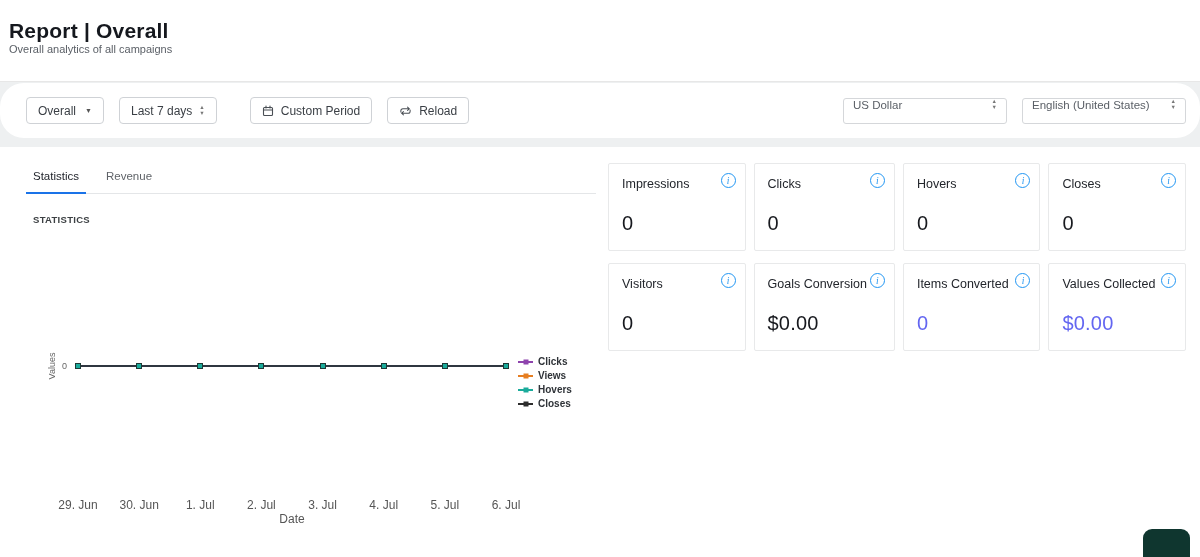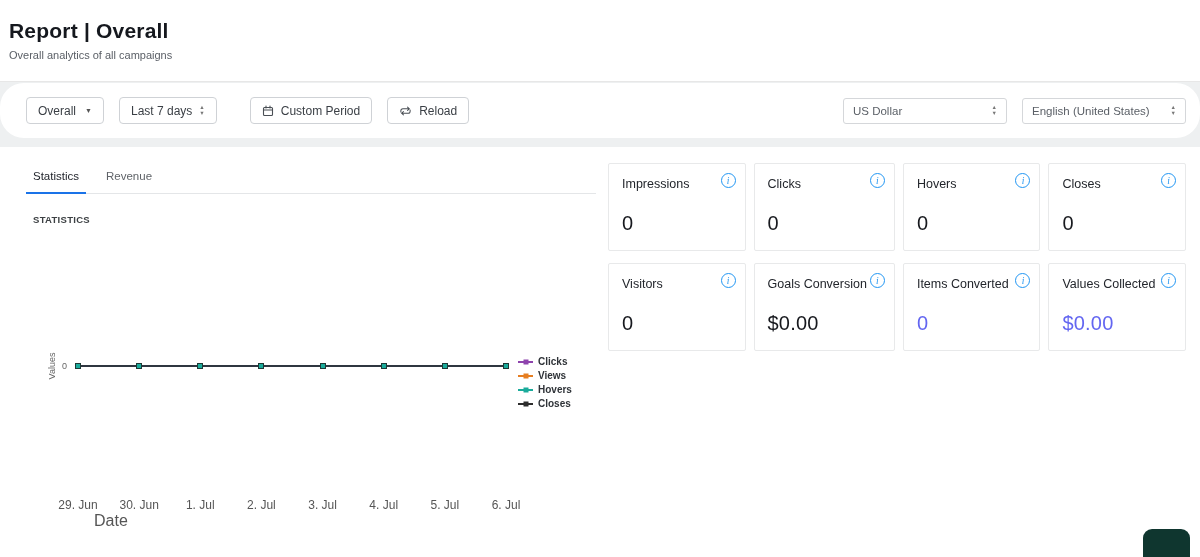--- a/index.html
+++ b/index.html
@@ -4,51 +4,51 @@
 <style>
   * { box-sizing: border-box; }
   body {
     margin: 0; width: 1200px; height: 557px; position: relative;
     background: #eef0f1; overflow: hidden;
     font-family: "Liberation Sans", sans-serif; color: #23262c;
   }
   
   .header { position: absolute; top: 0; left: 0; right: 0; height: 82px; background: #fff; border-bottom: 1px solid #e7e7e7; padding: 19px 0 0 9px; }
   .title { margin: 0; font-size: 21px; font-weight: 700; color: #15181e; letter-spacing: .2px; }
-  .subtitle { margin-top: 6px; font-size: 11px; color: #5a5f66; }
+  .subtitle { font-size: 11px; color: #5a5f66; }
 
   
   .toolbar { position: absolute; top: 83px; left: 0; right: 0; height: 55px; background: #fff; display: flex; align-items: center; padding: 0 14px 0 26px; border-radius: 24px; }
   .tb-left { display: flex; align-items: center; gap: 15px; }
   .btn { height: 27px; display: inline-flex; align-items: center; gap: 7px; padding: 0 11px; border: 1px solid #cfd2d6; border-radius: 4px; background: #fff; font-size: 12px; color: #3a3f45; cursor: pointer; font-family: inherit; white-space: nowrap; }
   .btn .caret { font-size: 7px; color: #555; margin-left: 2px; }
   .btn-custom { margin-left: 18px; }
   .updown { display: flex; flex-direction: column; align-items: center; justify-content: center; line-height: 5px; font-size: 5.5px; color: #777; gap: 1px; }
   .tb-right { margin-left: auto; display: flex; gap: 15px; }
-  .select { width: 164px; height: 26px; border: 1px solid #d5d7da; border-radius: 3px; background: #fff; display: flex; align-items: center; justify-content: space-between; padding: 0 9px; font-size: 11.5px; color: #5a5f66; cursor: pointer; }
+  .select { width: 164px; height: 26px; border: 1px solid #d5d7da; border-radius: 3px; background: #fff; display: flex; align-items: flex-start; justify-content: space-between; padding: 0 9px; font-size: 11.5px; color: #5a5f66; cursor: pointer; }
   .icon-svg { stroke: #4a4f55; fill: none; stroke-width: 1.1; stroke-linecap: round; stroke-linejoin: round; }
 
   
   .content { position: absolute; top: 147px; left: 0; right: 0; bottom: 0; background: #fff; }
 
   
   .chart-panel { position: absolute; left: 26px; top: 13px; width: 570px; height: 390px; }
   .tabs { display: flex; align-items: flex-end; height: 34px; border-bottom: 1px solid #e4e6e8; }
   .tab { padding: 0 7px 11px; margin-right: 13px; font-size: 11.5px; color: #5f6368; cursor: pointer; }
   .tab.active { color: #23262d; border-bottom: 2px solid #1a73e8; margin-bottom: -1px; padding-bottom: 10px; }
   .section-label { margin: 20px 0 0 7px; font-size: 9.5px; font-weight: 700; letter-spacing: .3px; color: #3c4043; }
 
   .y-axis-label-wrap { position: absolute; left: 26px; top: 206px; width: 0; height: 0; }
   .y-axis-label-wrap span { position: absolute; transform: translate(-50%,-50%) rotate(-90deg); white-space: nowrap; font-size: 9px; color: #666; }
   .ytick { position: absolute; left: 36px; top: 201px; font-size: 9px; color: #666; }
   .axis-line { position: absolute; left: 52px; top: 205px; width: 428px; height: 2px; background: #2f3640; }
   .pt { position: absolute; top: 1px; width: 6px; height: 6px; border: 1px solid #1d3a36; transform: translate(-50%,-50%); background: #1aab9b; }
   .xticks { position: absolute; left: 52px; top: 338px; width: 428px; height: 12px; }
   .xticks span { position: absolute; top: 0; transform: translateX(-50%); font-size: 12px; color: #555; white-space: nowrap; }
-  .xlabel { position: absolute; left: 68px; top: 352px; width: 428px; font-size: 16px; color: #555; }
+  .xlabel { position: absolute; left: 52px; top: 352px; width: 428px; text-align: center; font-size: 12px; color: #555; }
   .legend { position: absolute; left: 492px; top: 195px; display: flex; flex-direction: column; gap: 1px; }
   .legend .item { display: flex; align-items: center; gap: 5px; height: 13px; cursor: pointer; }
   .legend .line { width: 15px; height: 2px; position: relative; background: #999; }
   .legend .dot { position: absolute; left: 50%; top: 50%; width: 5px; height: 5px; transform: translate(-50%,-50%); background: #999; }
   .legend .lbl { font-size: 10px; font-weight: 700; color: #2f3338; }
 
   
   .cards { position: absolute; left: 608px; top: 16px; width: 578px; display: grid; grid-template-columns: repeat(4,1fr); column-gap: 8px; row-gap: 12px; border-radius: 18px; }
   .card { position: relative; height: 88px; background: #fff; border: 1px solid #e8e9ea; border-radius: 2px; padding: 13px; }
   .card-label { font-size: 12.5px; color: #23262c; font-weight: 500; padding-right: 14px; white-space: nowrap; }

